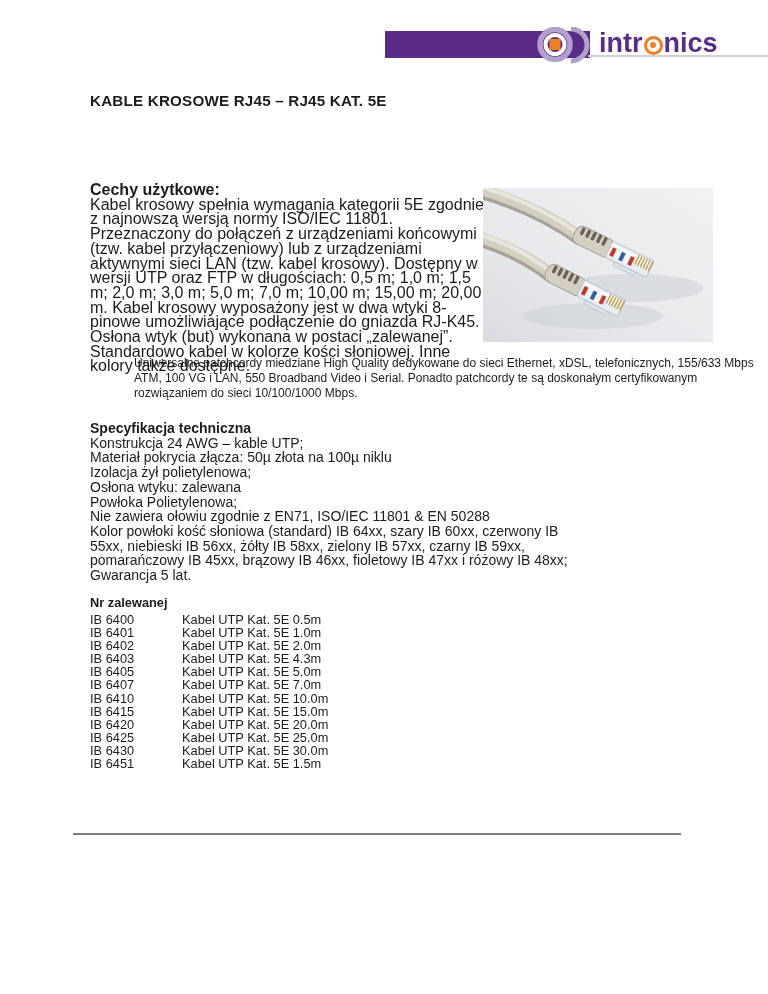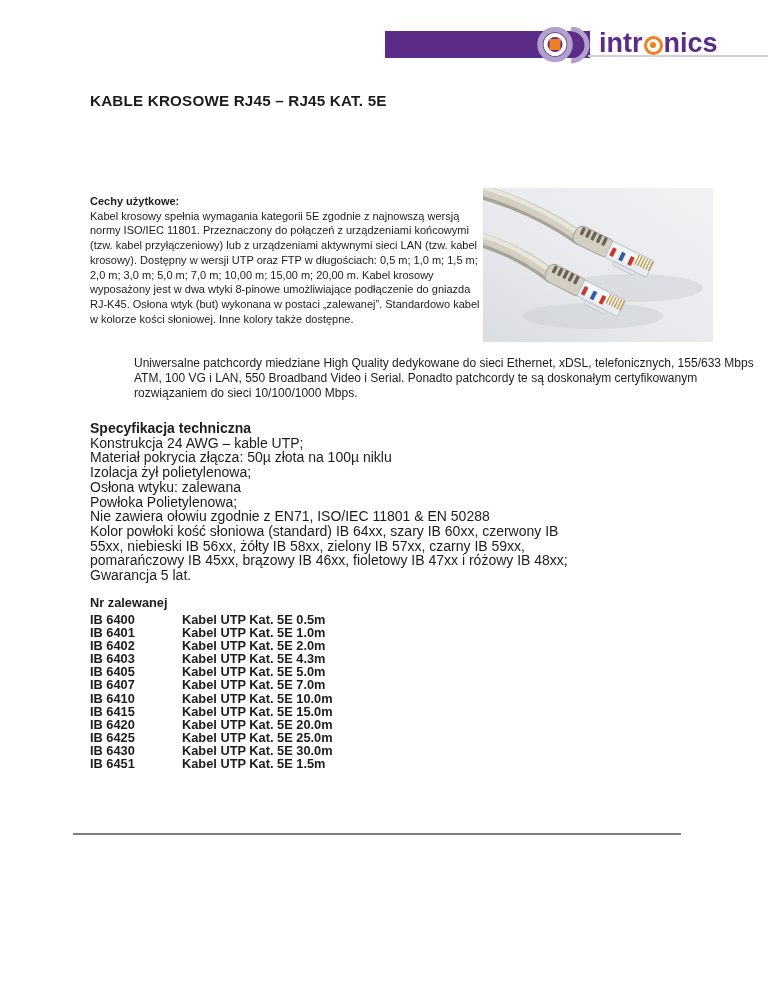--- a/index.html
+++ b/index.html
@@ -18,27 +18,27 @@
     position:relative;margin:0 1px;top:2px;
   }
   .logo-o::after{
     content:"";position:absolute;left:50%;top:50%;width:6px;height:6px;margin:-3px 0 0 -3px;
     background:#ee8022;border-radius:50%;
   }
   .logo-underline{position:absolute;left:588px;top:55px;width:180px;height:2px;background:#d2d0d4;}
   
   .doc-title{position:absolute;left:90px;top:92px;font-size:15.2px;font-weight:bold;letter-spacing:.2px;white-space:nowrap;}
   .sec-heading{font-weight:bold;}
-  .features{position:absolute;left:90px;top:194px;width:394px;font-size:11px;line-height:14.7px;}
+  .features{position:absolute;left:90px;top:183px;width:394px;font-size:16px;line-height:14.7px;}
   .photo{position:absolute;left:483px;top:188px;width:230px;height:154px;}
   .universal{position:absolute;left:90px;top:356px;width:632px;font-size:12px;line-height:15px;margin-left:44px;}
   .specs{position:absolute;left:90px;top:421px;width:488px;font-size:14px;line-height:14.7px;}
   .catalog{position:absolute;left:90px;top:595px;width:400px;font-size:12.8px;}
   .catalog .sec-heading{line-height:15px;margin-bottom:3px;}
-  .cat-row{display:flex;line-height:13.1px;font-weight:bold;}
+  .cat-row{display:flex;line-height:13.1px;}
   .cat-code{width:92px;flex:0 0 92px;}
   .footer-rule{position:absolute;left:73px;top:833px;width:608px;height:2px;background:#7d7d7d;}
 </style>
 </head>
 <body>
 
 <div class="page">
 
   <svg class="logo-graphic" width="215" height="38" viewBox="0 0 215 38" aria-hidden="true">
     <rect x="0" y="4" width="205" height="27" fill="#5b2c87"></rect>

